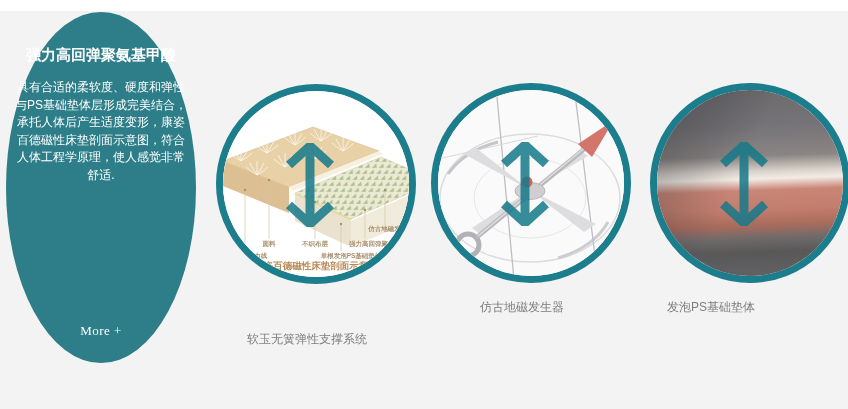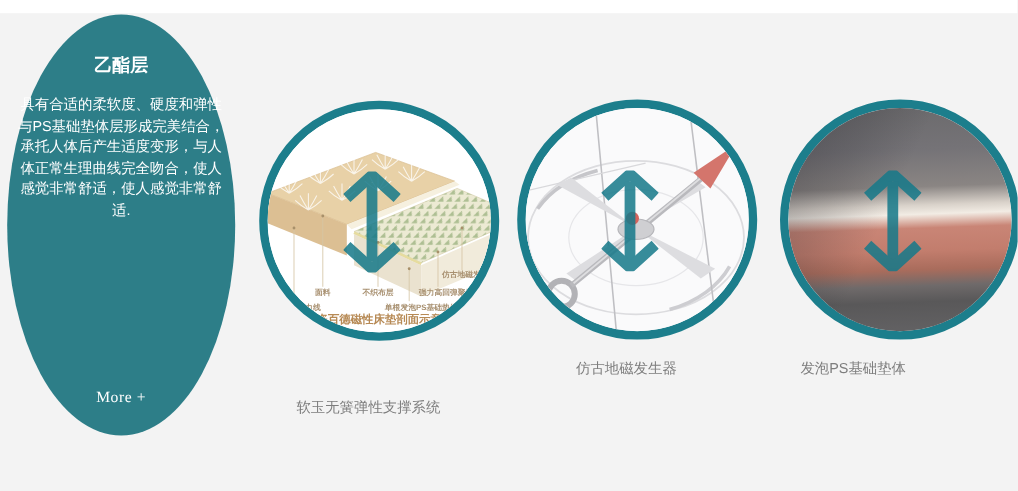--- a/index.html
+++ b/index.html
@@ -39,23 +39,23 @@
     font-size:12px; color:#7d7d7d; }
   .cap-1 { left:207px;margin-top:32px; } .cap-2 { left:422px; } .cap-3 { left:611px; }
 </style>
 </head>
 <body>
 
 <div class="top-strip"></div>
 
 <div class="promo-oval">
   <div class="promo-title">
-    <div>乙酯层</div>
+    <div>强力高回弹聚氨基甲酸</div>
   </div>
-  <div class="promo-body">具有合适的柔软度、硬度和弹性与PS基础垫体层形成完美结合，承托人体后产生适度变形，与人体正常生理曲线完全吻合，使人感觉非常舒适，使人感觉非常舒适.</div>
+  <div class="promo-body">具有合适的柔软度、硬度和弹性与PS基础垫体层形成完美结合，承托人体后产生适度变形，康姿百德磁性床垫剖面示意图，符合人体工程学原理，使人感觉非常舒适.</div>
   <div class="promo-more">More +</div>
 </div>
 
 <div class="feature-circle circle-1">
   <svg class="circle-inner" viewBox="0 0 186 186">
     <defs>
       <pattern id="studs" width="7" height="6" patternUnits="userSpaceOnUse" patternTransform="skewX(-24)">
         <polygon points="3.5,0.5 6,5 1,5" fill="#aebf93"></polygon>
       </pattern>
       <g id="fern" stroke="#ffffff" stroke-width="0.9" fill="none" opacity="0.75">

